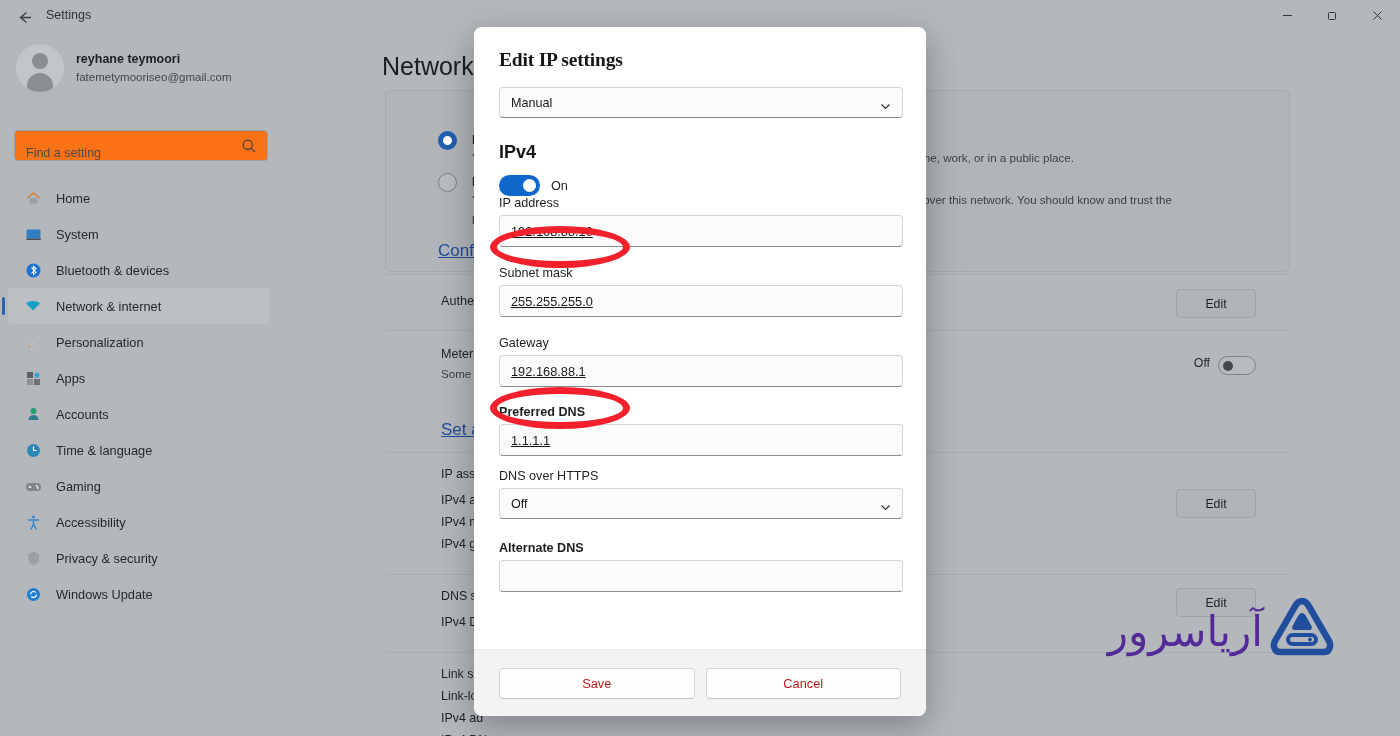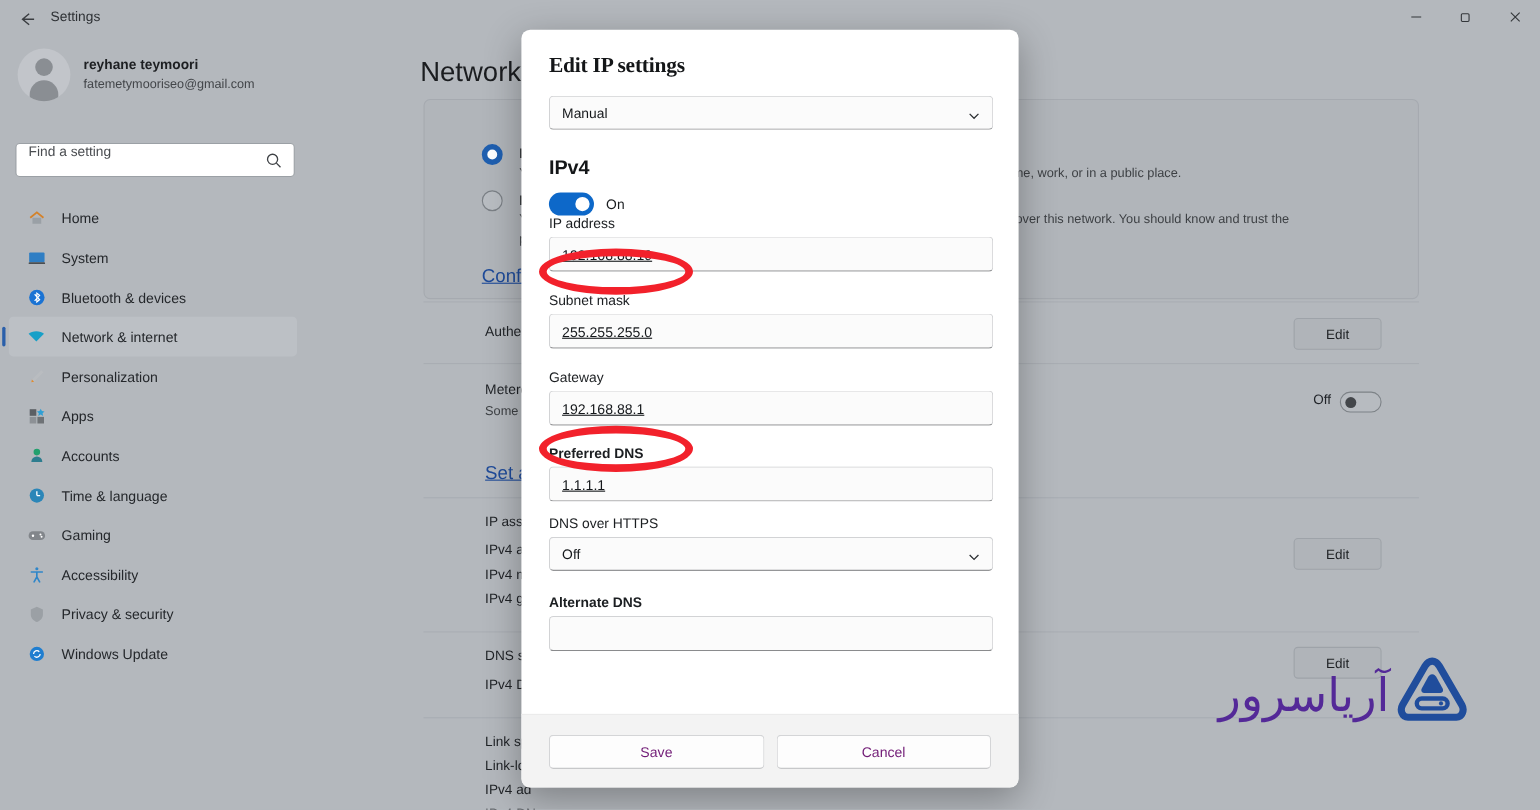--- a/index.html
+++ b/index.html
@@ -66,24 +66,24 @@
     content: ""; position: absolute; left: 50%; top: 29px;
     transform: translateX(-50%);
     width: 26px; height: 20px; border-radius: 13px 13px 0 0; background: #8a8e93;
   }
   #acct-name { font-size: 12.5px; font-weight: bold; color: #1d1f22; line-height: 1.4; }
   #acct-mail { font-size: 11.5px; color: #43464a; line-height: 1.4; }
 
   #search-box {
     position: absolute; left: 14px; top: 96px;
     width: 254px; height: 31px;
-    background: #ffffff;
+    background: #f97316;
     border: 1px solid #9ba0a5;
     border-radius: 4px;
-    display: flex; align-items: flex-start;
+    display: flex; align-items: flex-end;
   }
   #search-input-text {
     margin-left: 11px; font-size: 12.5px; color: #4a4d51;
   }
   #search-icon {
     position: absolute; right: 10px; top: 7px;
     width: 16px; height: 16px; color: #3f4246;
   }
 
   .nav-item {
@@ -220,21 +220,21 @@
     display: flex; align-items: center; gap: 11px;
     padding: 0 25px;
   }
   .footer-btn {
     width: 198px; height: 31px;
     background: #fdfdfd;
     border: 1px solid #d4d5d7;
     border-bottom-color: #c3c4c6;
     border-radius: 4px;
     display: flex; align-items: center; justify-content: center;
-    font-size: 12.8px; color: #701a75;
+    font-size: 12.8px; color: #b91c1c;
   }
 
   
   .annot {
     position: absolute;
     border: 7px solid #f2212b;
     border-radius: 50%;
     pointer-events: none;
   }
 

